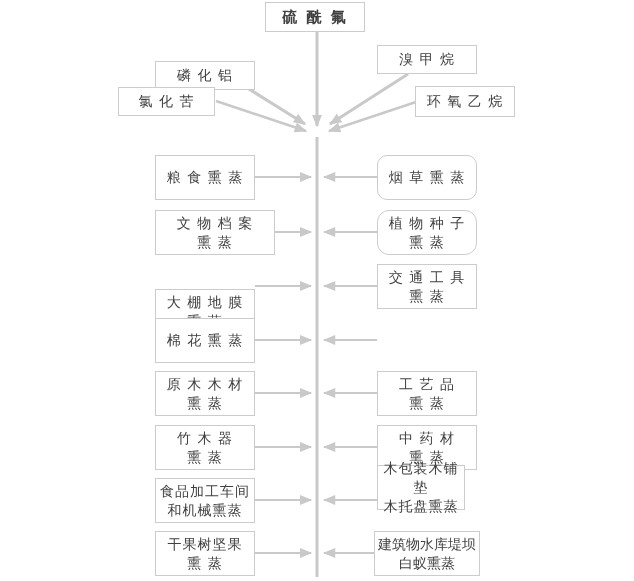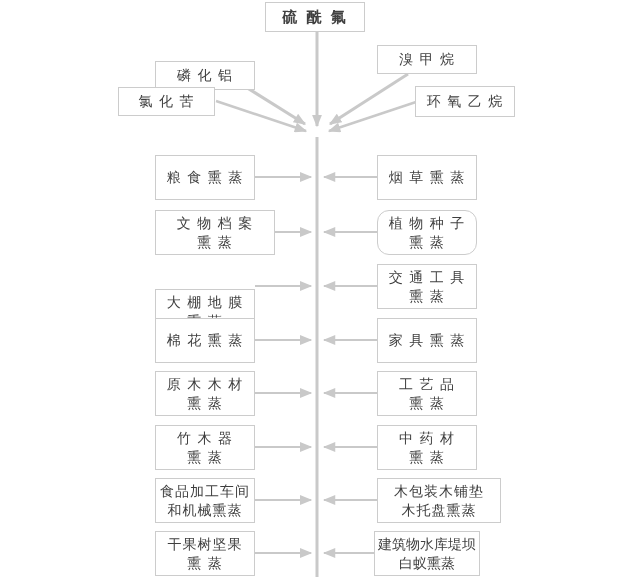--- a/index.html
+++ b/index.html
@@ -100,28 +100,27 @@
   <div class="node" style="left:155px; top:318px; width:100px; height:45px;">棉 花 熏 蒸</div>
   <div class="node" style="left:155px; top:371px; width:100px; height:45px;">原 木 木 材
 熏 蒸</div>
   <div class="node" style="left:155px; top:425px; width:100px; height:45px;">竹 木 器
 熏 蒸</div>
   <div class="node" style="left:155px; top:478px; width:100px; height:45px;">食品加工车间
 和机械熏蒸</div>
   <div class="node" style="left:155px; top:531px; width:100px; height:45px;">干果树坚果
 熏 蒸</div>
 
-  <div class="node" style="left:377px; top:155px; width:100px; height:45px;">烟 草 熏 蒸</div>
+  <div class="node" style="left:377px; top:155px; width:100px; height:45px;border-radius:10px;">烟 草 熏 蒸</div>
   <div class="node" style="left:377px; top:210px; width:100px; height:45px;border-radius:12px;">植 物 种 子
 熏 蒸</div>
   <div class="node" style="left:377px; top:264px; width:100px; height:45px;">交 通 工 具
 熏 蒸</div>
-  <div class="node" style="left:377px; top:318px; width:100px; height:45px;">家 具 熏 蒸</div>
   <div class="node" style="left:377px; top:371px; width:100px; height:45px;">工 艺 品
 熏 蒸</div>
   <div class="node" style="left:377px; top:425px; width:100px; height:45px;">中 药 材
 熏 蒸</div>
-  <div class="node" style="left:377px; top:478px; width:124px; height:45px;">木包装木铺垫
+  <div class="node" style="left:377px; top:465px; width:88px; height:45px;">木包装木铺垫
 木托盘熏蒸</div>
   <div class="node" style="left:374px; top:531px; width:106px; height:45px; letter-spacing:0;">建筑物水库堤坝
 白蚁熏蒸</div>
 
 </div>
 
 </body></html>

